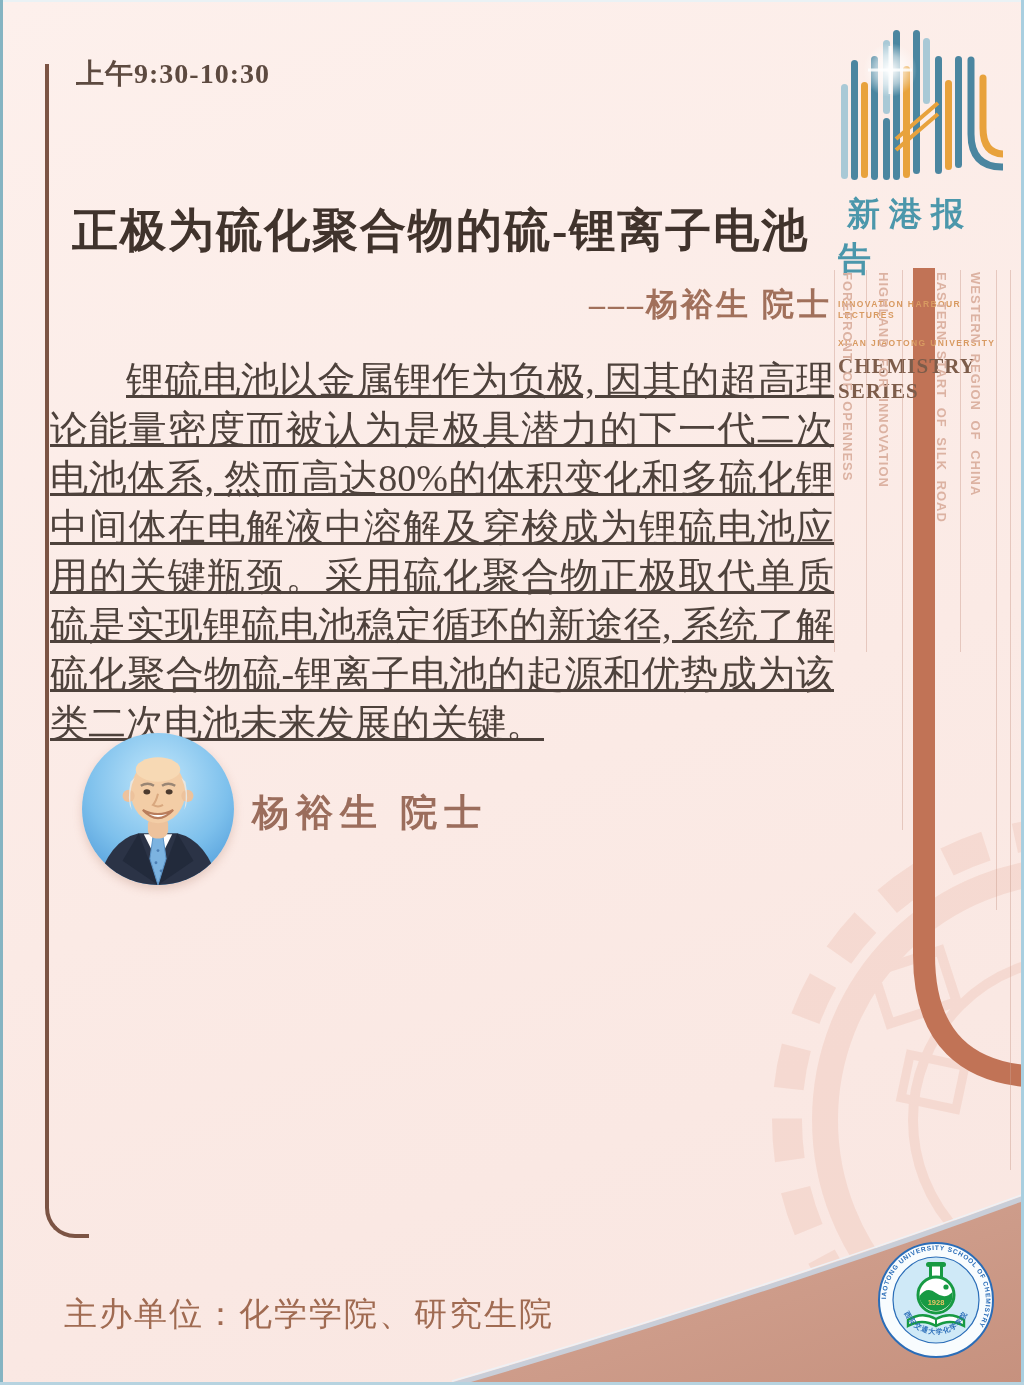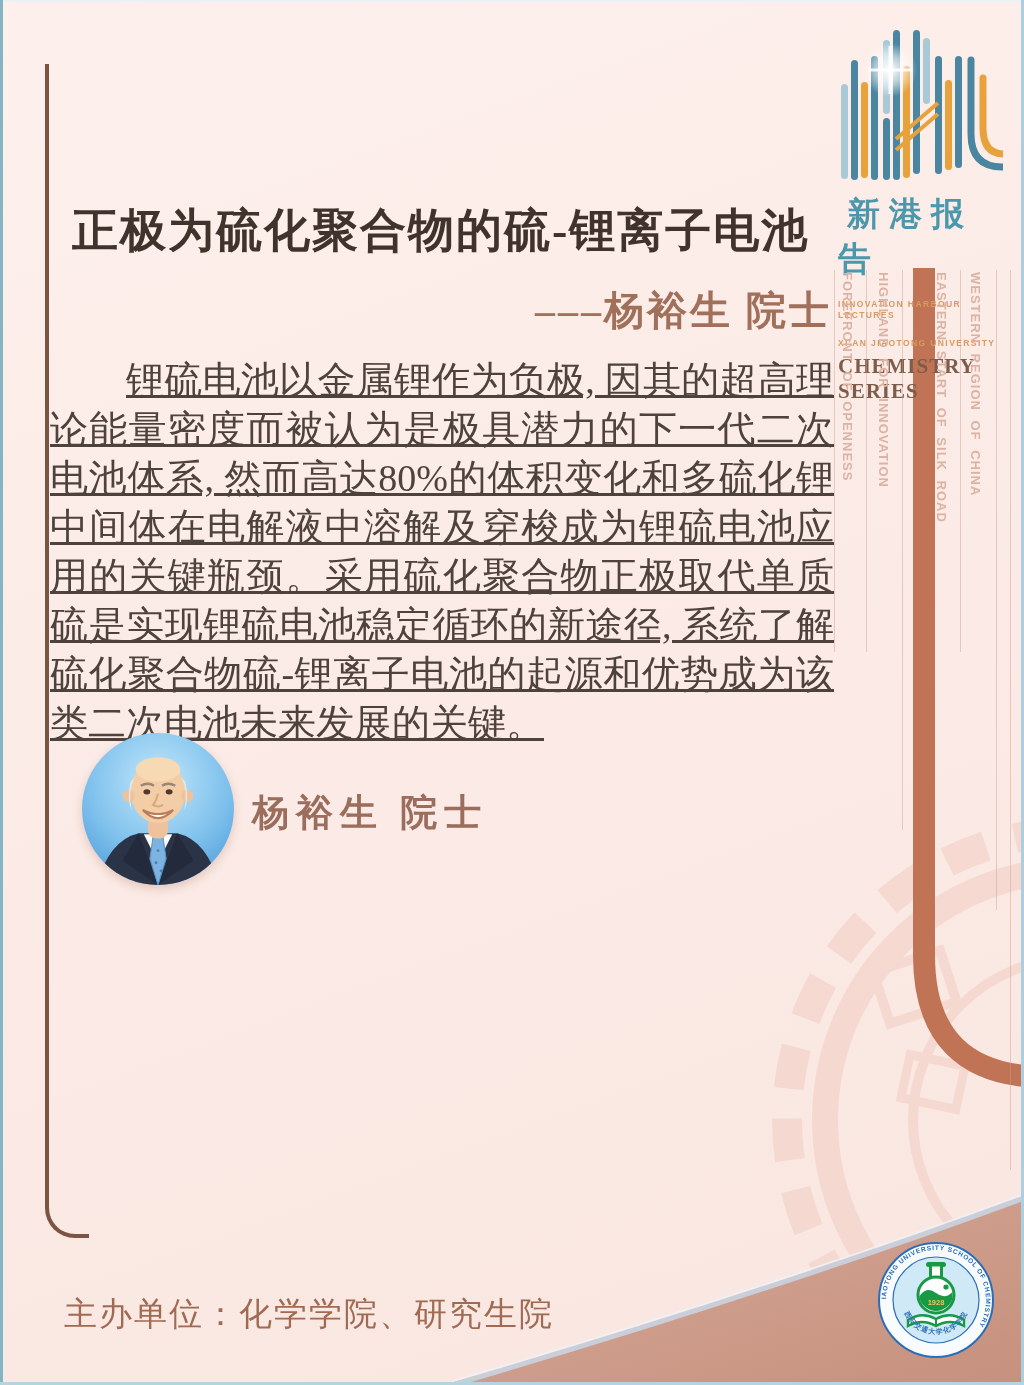--- a/index.html
+++ b/index.html
@@ -22,21 +22,21 @@
     border-bottom-left-radius:30px;
   }
 
   
   .schedule{position:absolute;left:76px;top:52px;color:#5d4a40;font-weight:bold;
     font-size:28px;line-height:43px;letter-spacing:1px;}
 
   .title{position:absolute;left:72px;top:200px;width:762px;margin:0;
     color:#40332c;font-size:46px;font-weight:bold;letter-spacing:2px;white-space:nowrap;}
   .byline{position:absolute;left:72px;top:283px;width:760px;text-align:right;
-    color:#a1705b;font-size:40px;font-weight:bold;letter-spacing:3px;}
+    color:#a1705b;font-size:32px;font-weight:bold;letter-spacing:3px;}
 
   .abstract{position:absolute;left:50px;top:356px;width:784px;margin:0;
     color:#4e423c;font-size:38px;line-height:49px;text-indent:2em;text-align:justify;text-decoration:underline;}
 
   .speaker-row{position:absolute;left:82px;top:733px;height:154px;}
   .avatar{position:absolute;left:0;top:0;width:152px;height:152px;border-radius:50%;
     overflow:hidden;box-shadow:0 4px 10px rgba(170,110,90,.28);}
   .speaker-name{position:absolute;left:170px;top:55px;white-space:nowrap;
     color:#9b6d5c;font-size:37px;font-weight:bold;letter-spacing:7px;text-align:right;}
 
@@ -100,20 +100,21 @@
   </svg>
 
   <div class="edge top"></div>
   <div class="edge left"></div>
   <div class="edge right"></div>
   <div class="edge bottom"></div>
 
   <div class="accent-rule"></div>
 
   <div class="schedule">
+    <div>上午9:30-10:30</div>
   </div>
 
   <h1 class="title">正极为硫化聚合物的硫-锂离子电池</h1>
   <div class="byline">–––杨裕生 院士</div>
 
   <p class="abstract">锂硫电池以金属锂作为负极, 因其的超高理论能量密度而被认为是极具潜力的下一代二次电池体系, 然而高达80%的体积变化和多硫化锂中间体在电解液中溶解及穿梭成为锂硫电池应用的关键瓶颈。采用硫化聚合物正极取代单质硫是实现锂硫电池稳定循环的新途径, 系统了解硫化聚合物硫-锂离子电池的起源和优势成为该类二次电池未来发展的关键。</p>
 
   <div class="speaker-row">
     <div class="avatar">
       <svg width="152" height="152" viewBox="0 0 150 150">

